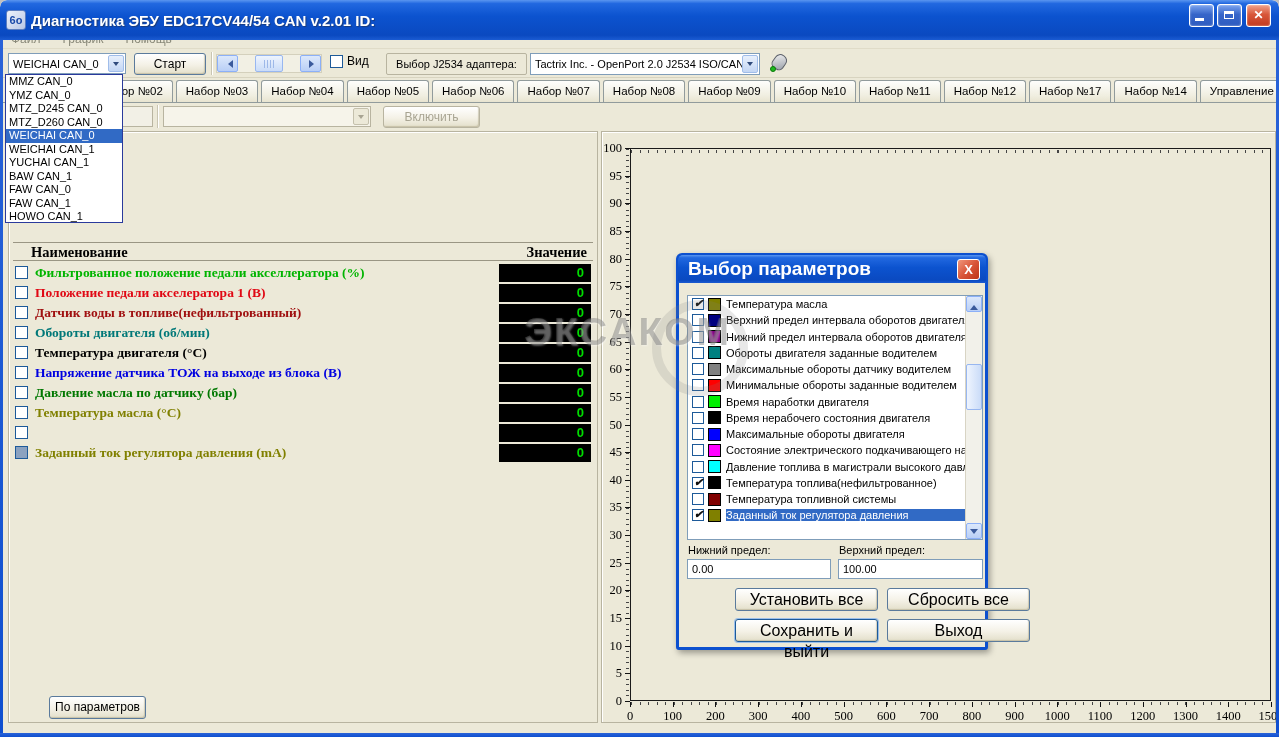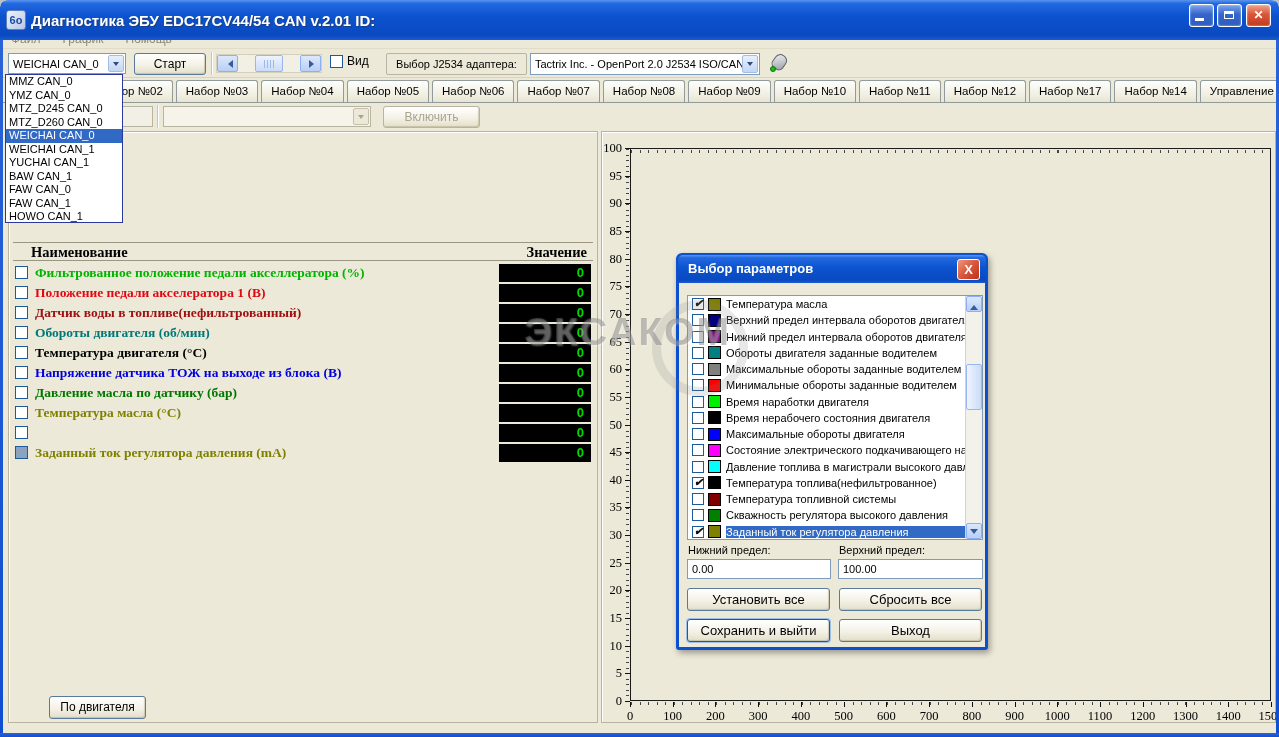--- a/index.html
+++ b/index.html
@@ -125,21 +125,21 @@
     text-shadow:1px 1px 2px rgba(255,255,255,.35);}
   #wm-ring{position:absolute;left:652px;top:300px;width:96px;height:96px;border-radius:50%;
     border:9px solid rgba(130,130,130,.18);z-index:90;pointer-events:none;}
 
   
   #dialog{position:absolute;left:676px;top:253px;width:312px;height:397px;z-index:40;
     background:#ece9d8;border:3px solid #0c50cf;border-radius:6px 6px 3px 3px;
     box-shadow:2px 3px 6px rgba(0,0,0,.35);}
   #dlg-title{position:absolute;left:-1px;top:-1px;right:-1px;height:28px;border-radius:5px 5px 0 0;
     background:linear-gradient(180deg,#5a96f0 0%,#2168e0 10%,#0c53cf 45%,#0a49c0 90%,#1b5bd2 100%);
-    color:#fff;font-weight:bold;font-size:13px;line-height:27px;padding-left:10px;}
+    color:#fff;font-weight:bold;font-size:19px;line-height:27px;padding-left:10px;}
   #dlg-close{position:absolute;right:5px;top:3px;width:23px;height:21px;border-radius:3px;border:1px solid #fff;
     background:linear-gradient(135deg,#f0977c,#d9563a 50%,#bd3318);color:#fff;font-weight:bold;
     font-size:13px;text-align:center;line-height:19px;}
   #dlg-list{position:absolute;left:8px;top:39px;width:296px;height:245px;background:#fff;border:1px solid #7f9db9;overflow:hidden;}
   .ditem{position:relative;height:16.26px;display:flex;align-items:center;font-size:11px;white-space:nowrap;}
   .ditem .cb{width:12px;height:12px;margin:0 4px 0 4px;flex:none;position:relative;}
   .chk{position:absolute;left:1px;top:-2px;font-size:11px;font-weight:bold;color:#111;}
   .swatch{width:13px;height:13px;border:1px solid #000;margin-right:5px;flex:none;}
   .ditem .dtext{padding-right:2px;}
   .ditem.sel .dtext{background:#316ac5;color:#fff;flex:1;}
@@ -148,21 +148,21 @@
     background:linear-gradient(180deg,#dce8fb,#b9cff6);}
   .vs-up{top:0;} .vs-down{bottom:0;}
   .tri-up-s{position:absolute;left:3px;top:4px;width:0;height:0;border:4px solid transparent;border-bottom:5px solid #3a5a9c;}
   .tri-down-s{position:absolute;left:3px;top:5px;width:0;height:0;border:4px solid transparent;border-top:5px solid #3a5a9c;}
   #vs-thumb{position:absolute;left:0;top:68px;width:16px;height:46px;border:1px solid #98b7f0;border-radius:2px;
     background:linear-gradient(90deg,#eef4fe,#cadcf8);}
   .dlg-label{position:absolute;font-size:11px;}
   #lbl-low{left:9px;top:288px;} #lbl-high{left:160px;top:288px;}
   .dlg-input{position:absolute;height:20px;background:#fff;border:1px solid #7f9db9;font-size:11px;padding:3px 0 0 4px;}
   #inp-low{left:8px;top:303px;width:144px;} #inp-high{left:159px;top:303px;width:145px;}
-  .dlg-btn{position:absolute;width:143px;height:23px;line-height:21px;font-size:13px;}
+  .dlg-btn{position:absolute;width:143px;height:23px;line-height:21px;font-size:16px;margin-left:48px;}
   #btn-setall{left:8px;top:332px;} #btn-resetall{left:160px;top:332px;}
   #btn-save{left:8px;top:363px;border:1px solid #1d5a99;box-shadow:0 0 0 1px #9cc0ea, inset -1px -1px 1px rgba(165,155,125,.45);}
   #btn-exit{left:160px;top:363px;}
 </style>
 </head>
 <body>
 
 <div id="win">
   <div id="frame-l" class="frame"></div>
   <div id="frame-r" class="frame"></div>
@@ -302,21 +302,21 @@
         <div class="prow" style="top: 291px;">
           <span class="cb"></span>
           <span class="pval" style="background: rgb(0, 0, 0); color: rgb(0, 220, 0);">0</span>
         </div>
         <div class="prow" style="top: 311px;">
           <span class="cb filled"></span>
           <span class="plabel" style="color: rgb(128, 128, 0);">Заданный ток регулятора давления (mA)</span>
           <span class="pval" style="background: rgb(0, 0, 0); color: rgb(0, 220, 0);">0</span>
         </div>
       </div>
-    <div id="default-btn" class="xpbtn">По двигателя</div>
+    <div id="default-btn" class="xpbtn">По параметров</div>
   </div>
 
   <div id="chart-panel">
     <div id="plot"></div>
     <div id="minor-top" class="minor"></div>
     <div id="minor-bottom" class="minor"></div>
     <div id="minor-left" class="minor"></div>
     <div id="ticks">
         <div class="tickx" style="left: 28px; top: 570px;"></div>
         <div class="xlab" style="left: 10px; top: 577px;">0</div>
@@ -437,21 +437,21 @@
             <span class="dtext">Нижний предел интервала оборотов двигателя</span>
           </div>
           <div class="ditem">
             <span class="cb"></span>
             <span class="swatch" style="background: rgb(0, 128, 128);"></span>
             <span class="dtext">Обороты двигателя заданные водителем</span>
           </div>
           <div class="ditem">
             <span class="cb"></span>
             <span class="swatch" style="background: rgb(128, 128, 128);"></span>
-            <span class="dtext">Максимальные обороты заданные водителем</span>
+            <span class="dtext">Максимальные обороты датчику водителем</span>
           </div>
           <div class="ditem">
             <span class="cb"></span>
             <span class="swatch" style="background: rgb(255, 0, 0);"></span>
             <span class="dtext">Минимальные обороты заданные водителем</span>
           </div>
           <div class="ditem">
             <span class="cb"></span>
             <span class="swatch" style="background: rgb(0, 238, 0);"></span>
             <span class="dtext">Время наработки двигателя</span>
@@ -480,25 +480,20 @@
             <span class="cb">
               <i class="chk">✔</i>
             </span>
             <span class="swatch" style="background: rgb(0, 0, 0);"></span>
             <span class="dtext">Температура топлива(нефильтрованное)</span>
           </div>
           <div class="ditem">
             <span class="cb"></span>
             <span class="swatch" style="background: rgb(128, 0, 0);"></span>
             <span class="dtext">Температура топливной системы</span>
-          </div>
-          <div class="ditem">
-            <span class="cb"></span>
-            <span class="swatch" style="background: rgb(0, 128, 0);"></span>
-            <span class="dtext">Скважность  регулятора высокого давления</span>
           </div>
           <div class="ditem sel">
             <span class="cb">
               <i class="chk">✔</i>
             </span>
             <span class="swatch" style="background: rgb(128, 128, 0);"></span>
             <span class="dtext">Заданный ток регулятора давления</span>
           </div>
         </div>
       <div id="dlg-vscroll">

